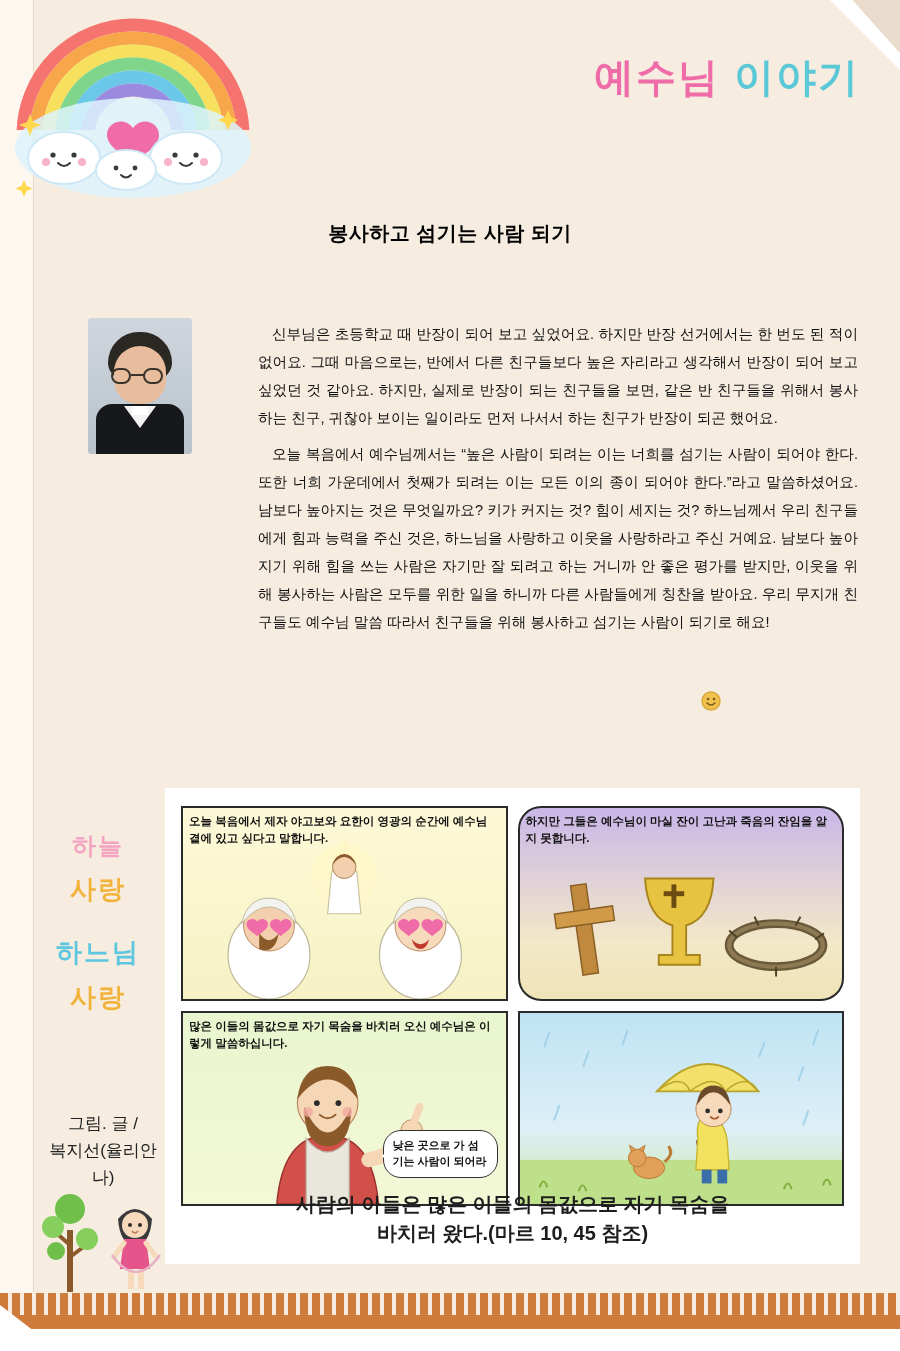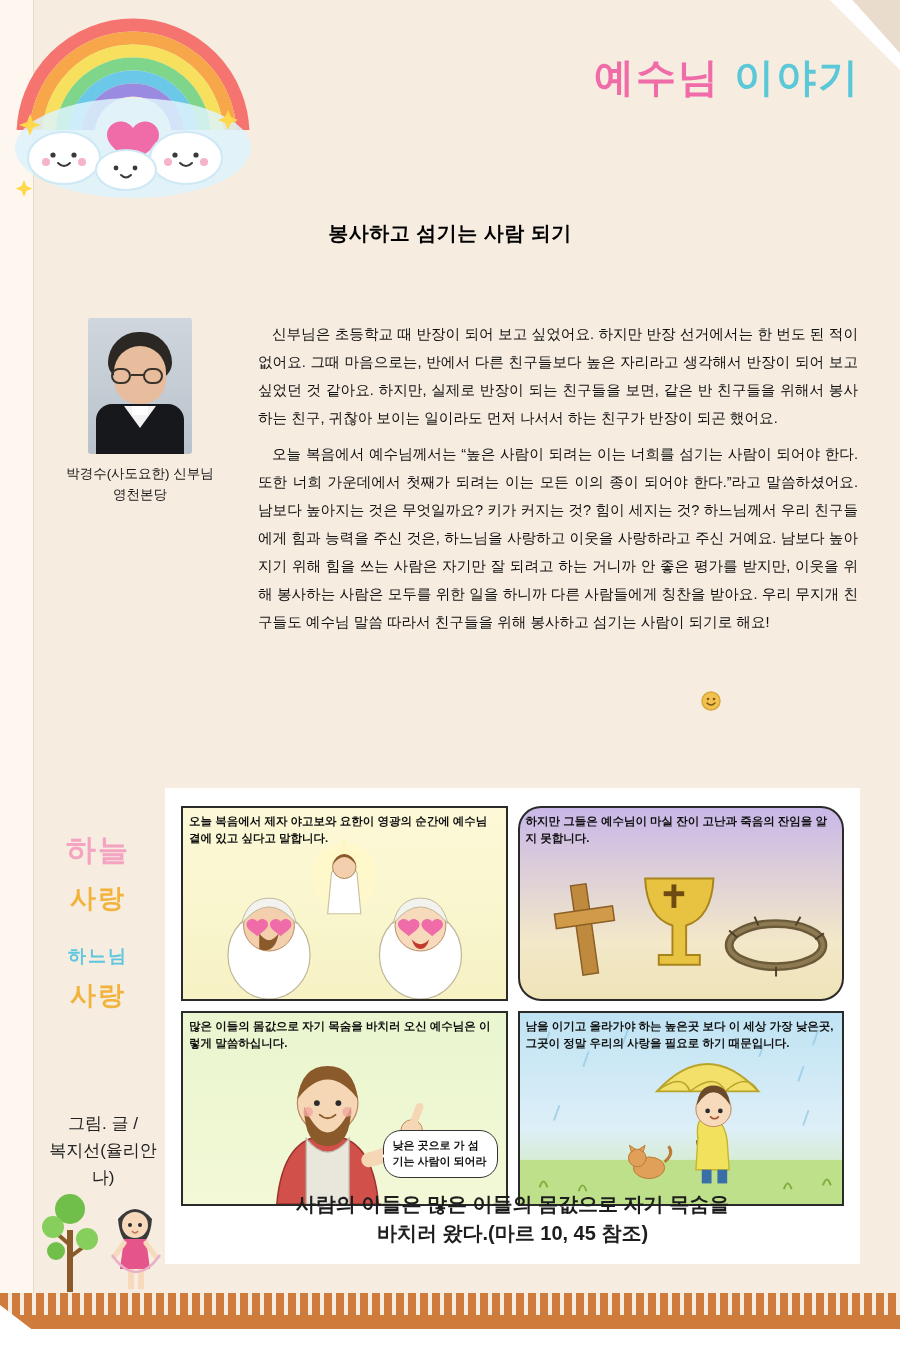--- a/index.html
+++ b/index.html
@@ -117,23 +117,23 @@
   .article p { margin: 0 0 0 0; text-indent: 14px; }
   .article p + p { margin-top: 8px; }
 
   
   .side-words {
     position: absolute;
     left: 38px; top: 830px;
     width: 120px;
     text-align: center;
   }
-  .sw1 { color:#f4a4c0; font-size:30px; font-weight:bold; letter-spacing:2px; }
+  .sw1 { color:#f4a4c0; font-size:24px; font-weight:bold; letter-spacing:2px; }
   .sw2 { color:#f2b33d; font-size:26px; font-weight:bold; margin-top:10px; letter-spacing:2px;}
-  .sw3 { color:#5ec7e0; font-size:18px; font-weight:bold; margin-top:28px; letter-spacing:2px;}
+  .sw3 { color:#5ec7e0; font-size:26px; font-weight:bold; margin-top:28px; letter-spacing:2px;}
   .sw4 { color:#f2b33d; font-size:26px; font-weight:bold; margin-top:10px; letter-spacing:2px;}
   .credit {
     position:absolute; left:38px; top:1110px; width:130px;
     font-size:17px; color:#222; line-height:1.6; text-align:center;
   }
 
   
   .comic {
     position: absolute;
     left: 165px; top: 788px;
@@ -283,24 +283,20 @@
     <div class="photo">
       <div class="ph-hair"></div>
       <div class="ph-face"></div>
       <div class="ph-glass l"></div>
       <div class="ph-glass r"></div>
       <div class="ph-bridge"></div>
       <div class="ph-body"></div>
       <div class="ph-collar"></div>
       <div class="ph-band"></div>
     </div>
-    <div class="profile-name">
-      <div>박경수(사도요한) 신부님</div>
-      <div>영천본당</div>
-    </div>
   </div>
 
   <div class="article">
     <p>신부님은 초등학교 때 반장이 되어 보고 싶었어요. 하지만 반장 선거에서는 한 번도 된 적이 없어요. 그때 마음으로는, 반에서 다른 친구들보다 높은 자리라고 생각해서 반장이 되어 보고 싶었던 것 같아요. 하지만, 실제로 반장이 되는 친구들을 보면, 같은 반 친구들을 위해서 봉사하는 친구, 귀찮아 보이는 일이라도 먼저 나서서 하는 친구가 반장이 되곤 했어요.</p>
     <p>오늘 복음에서 예수님께서는 “높은 사람이 되려는 이는 너희를 섬기는 사람이 되어야 한다. 또한 너희 가운데에서 첫째가 되려는 이는 모든 이의 종이 되어야 한다.”라고 말씀하셨어요. 남보다 높아지는 것은 무엇일까요? 키가 커지는 것? 힘이 세지는 것? 하느님께서 우리 친구들에게 힘과 능력을 주신 것은, 하느님을 사랑하고 이웃을 사랑하라고 주신 거예요. 남보다 높아지기 위해 힘을 쓰는 사람은 자기만 잘 되려고 하는 거니까 안 좋은 평가를 받지만, 이웃을 위해 봉사하는 사람은 모두를 위한 일을 하니까 다른 사람들에게 칭찬을 받아요. 우리 무지개 친구들도 예수님 말씀 따라서 친구들을 위해 봉사하고 섬기는 사람이 되기로 해요!</p>
   </div>
   <div style="position:absolute; left:700px; top:690px;">
     <svg width="22" height="22" viewBox="0 0 22 22">
         <circle cx="11" cy="11" r="9" fill="#f2c14e" stroke="#d9a93c" stroke-width="1.5"></circle>
         <path d="M7 13 q4 4 8 0" stroke="#7a5a16" stroke-width="1.6" fill="none" stroke-linecap="round"></path>
@@ -430,21 +426,20 @@
           <path d="M114 142 l-2-7 6 4z M126 142 l2-7 -6 4z" fill="#e0a05a" stroke="#b97b35"></path>
           <path d="M148 152 q10-8 4-16" fill="none" stroke="#b97b35" stroke-width="3"></path>
 
           <g stroke="#7fae3e" stroke-width="2" fill="none">
             <path d="M20 178 q4-12 8 0"></path>
               <path d="M60 182 q4-12 8 0"></path>
               <path d="M270 180 q4-12 8 0"></path>
               <path d="M310 176 q4-12 8 0"></path>
           </g>
         </svg>
-        <div class="cap">남을 이기고 올라가야 하는 높은곳 보다 이 세상 가장 낮은곳, 그곳이 정말 우리의 사랑을 필요로 하기 때문입니다.</div>
       </div>
 
     </div>
 
     <div class="comic-verse">
       <div>사람의 아들은 많은 이들의 몸값으로 자기 목숨을</div>
       <div>바치러 왔다.(마르 10, 45 참조)</div>
     </div>
   </div>
 

